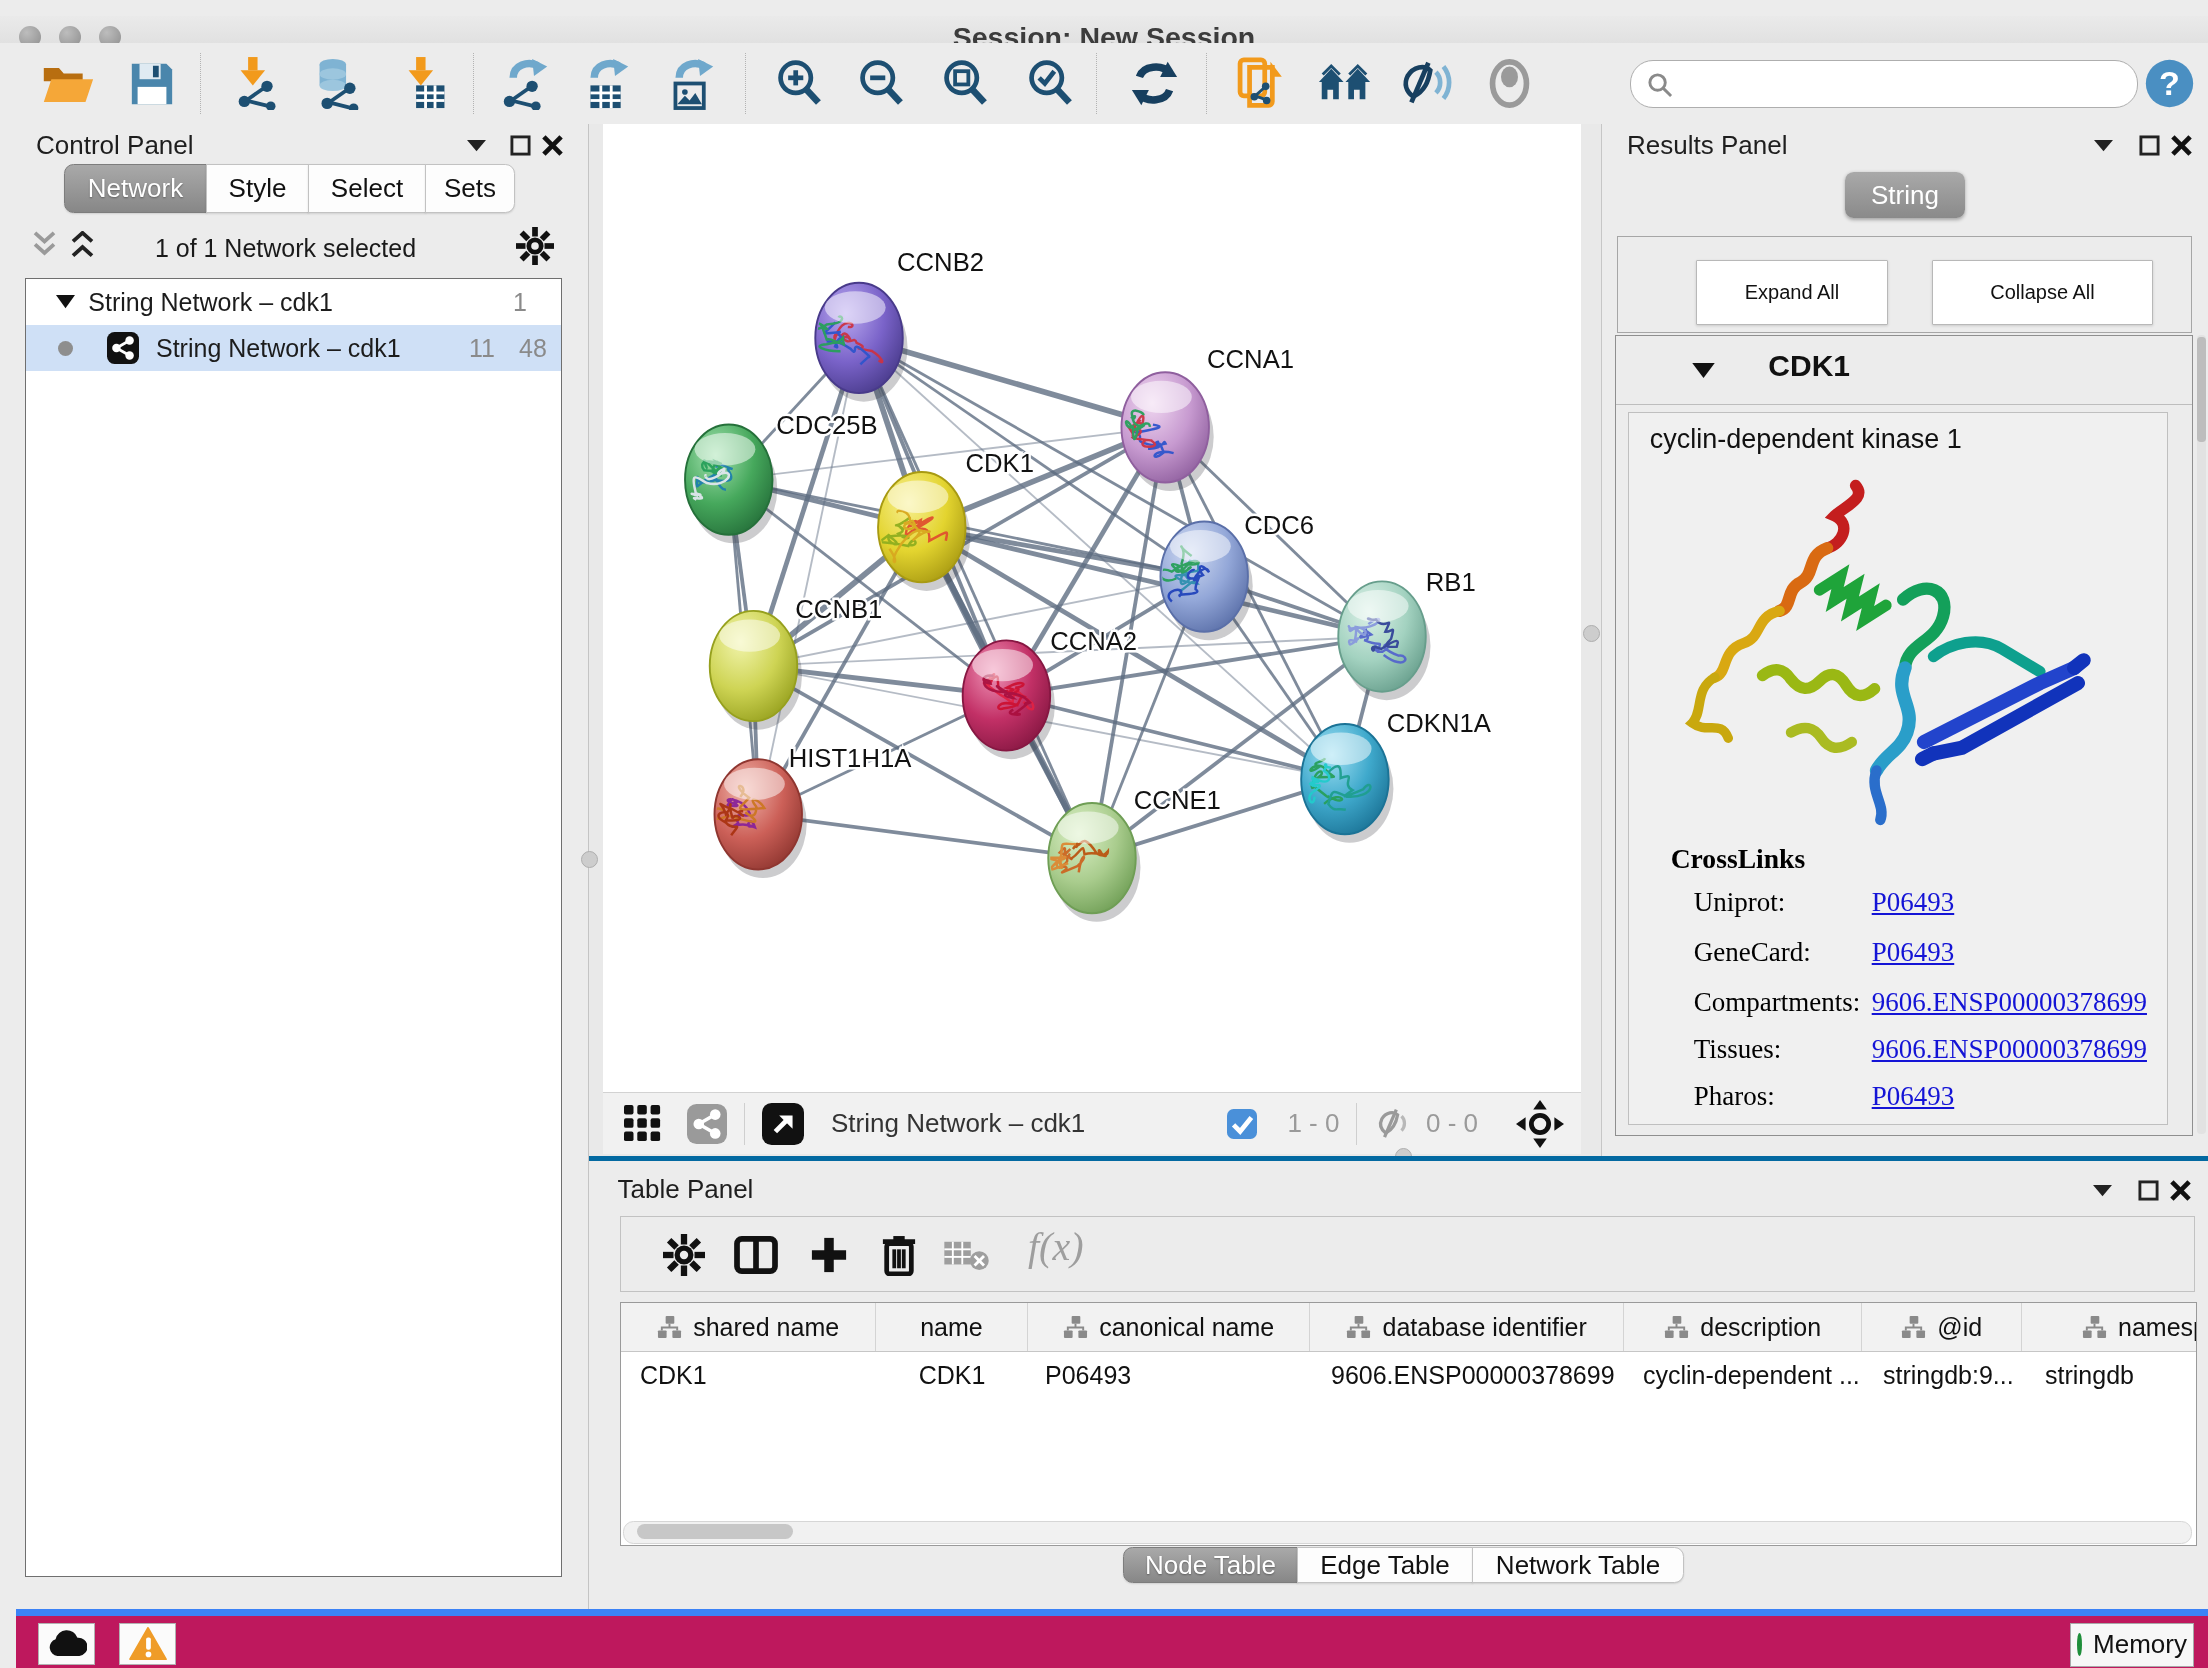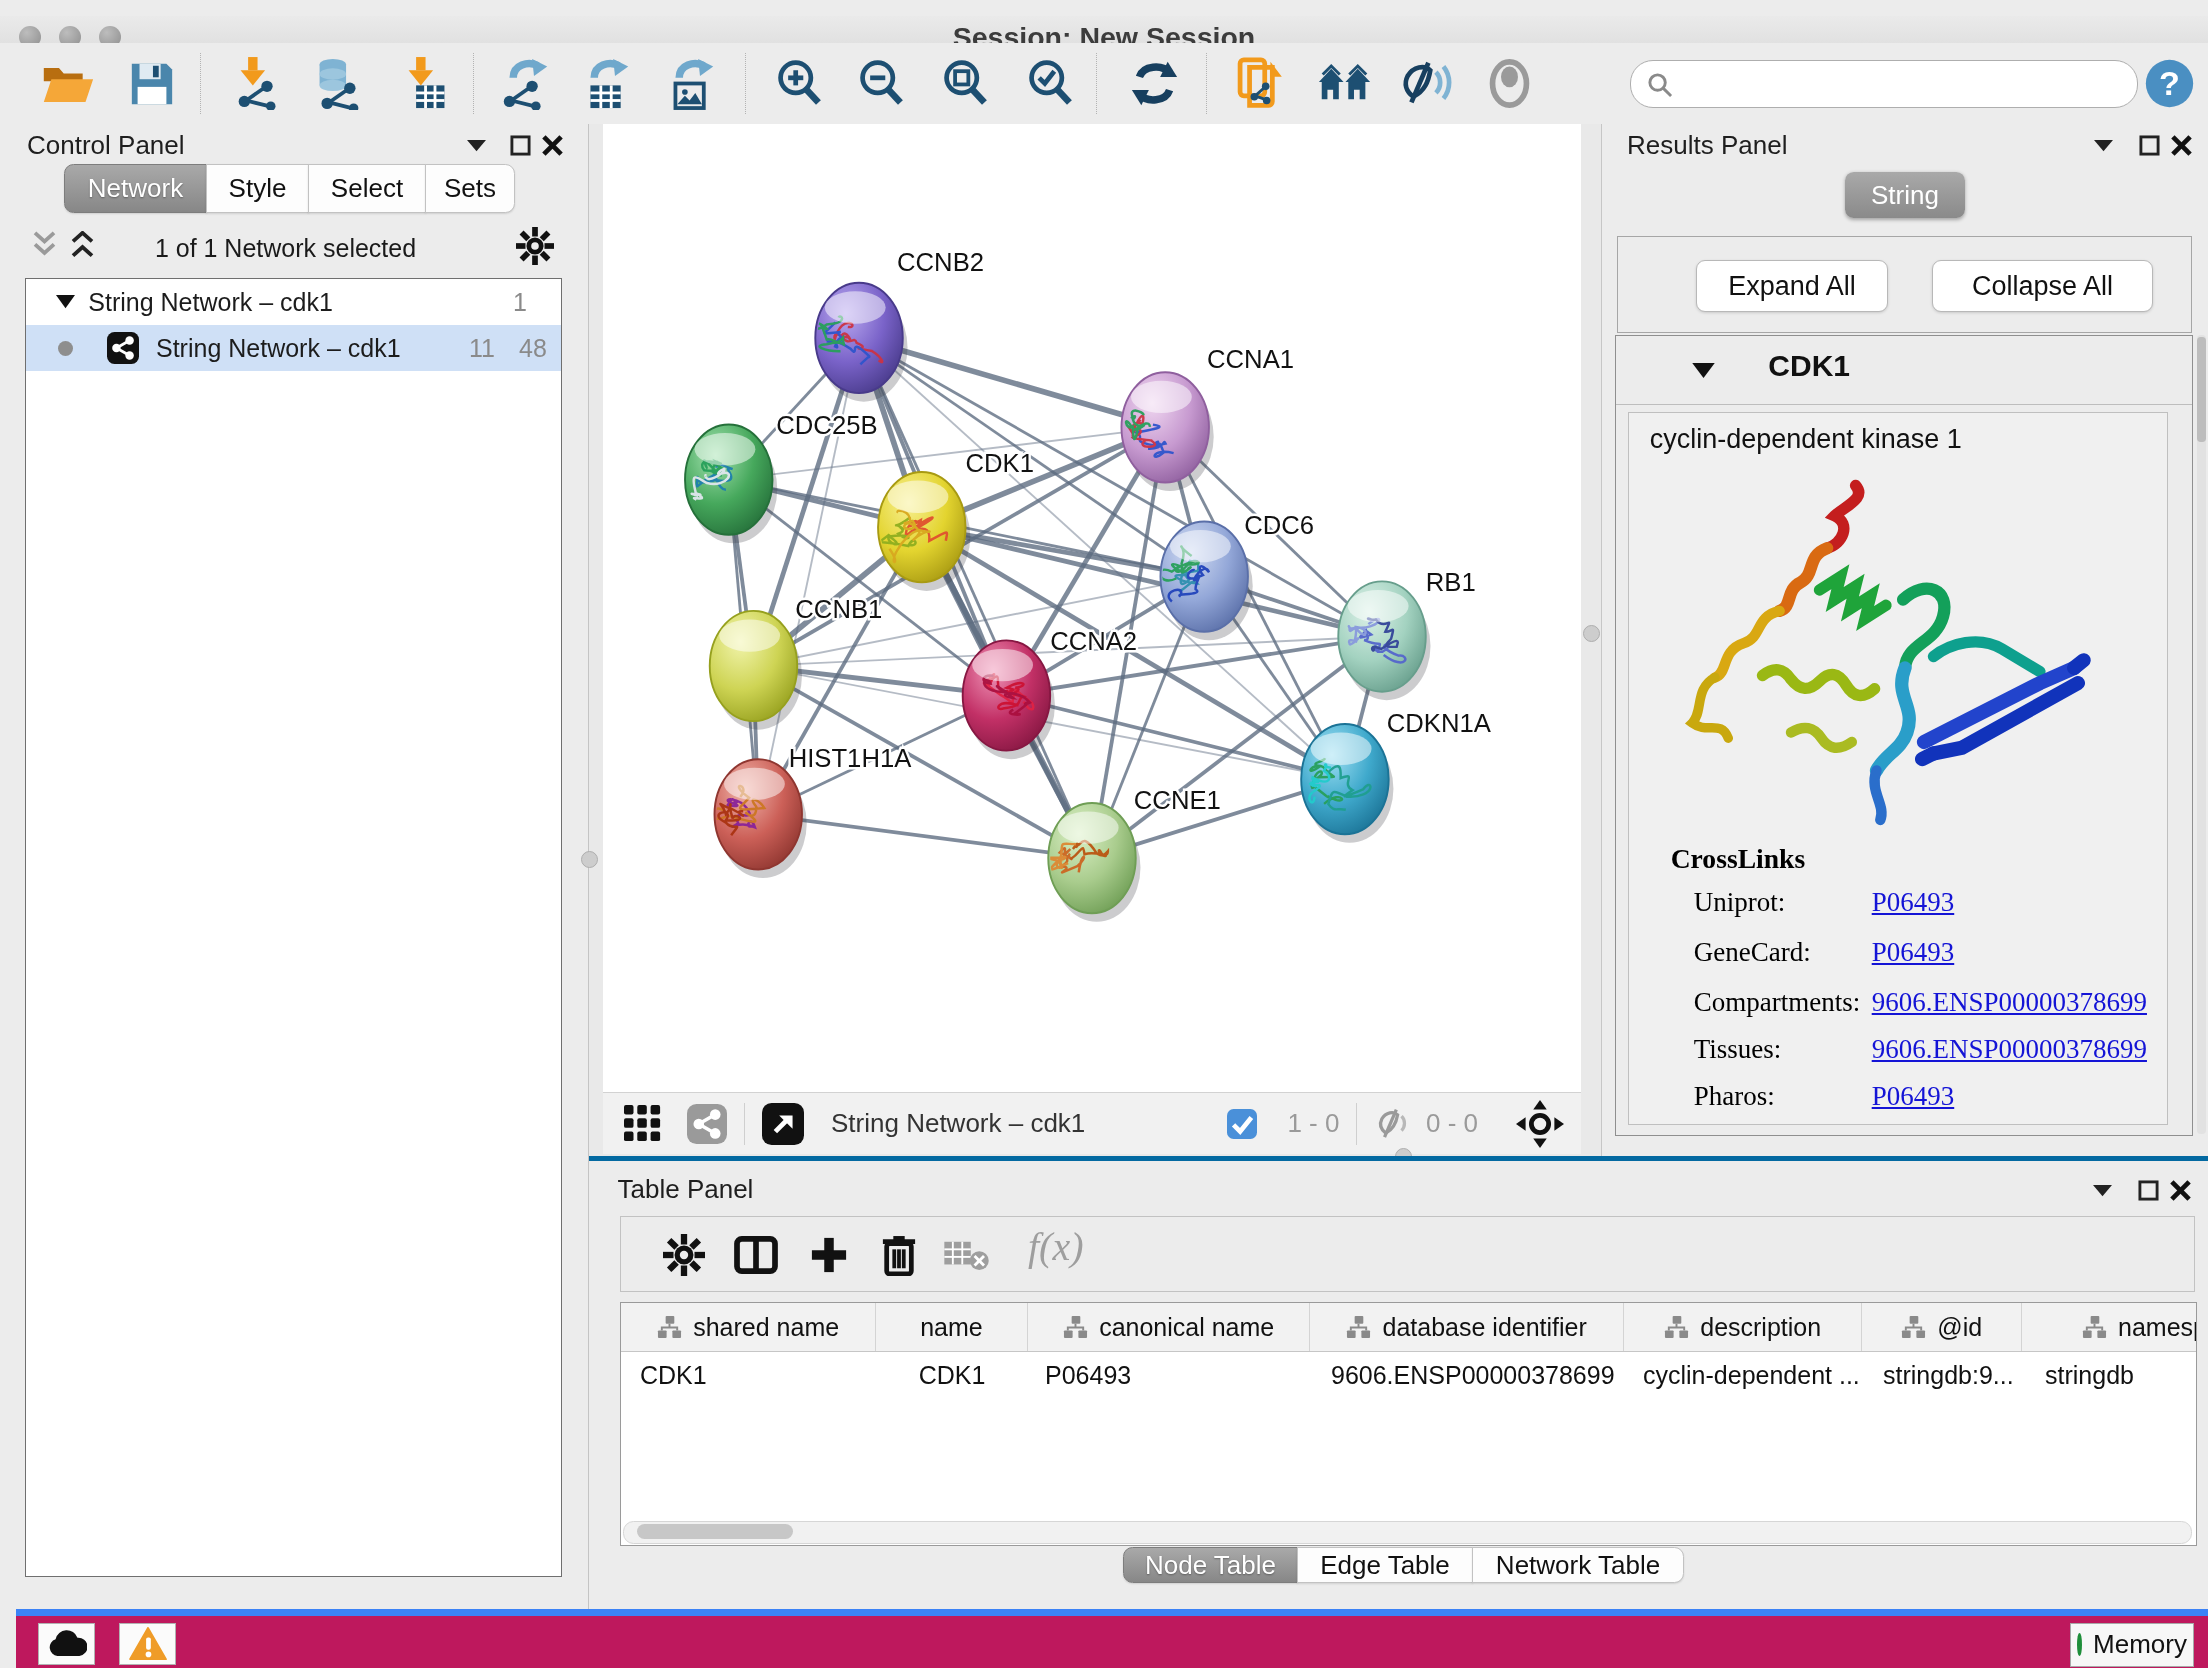--- a/index.html
+++ b/index.html
@@ -60,22 +60,22 @@
   .dot{position:absolute;width:15px;height:15px;border-radius:50%;background:#cdcdcd;
     border:1px solid #aeaeae}
 
   
   .rpanel{position:absolute;left:1601px;top:124px;width:608px;height:1032px;background:#ececec;
     border-left:1px solid #c6c6c6}
   .stringtab{position:absolute;left:243px;top:48px;width:120px;height:46px;border-radius:8.6px;
     background:linear-gradient(#a9a9a9,#8a8a8a);color:#fff;font-size:26px;display:flex;
     align-items:center;justify-content:center;box-shadow:0 1.9px 3.8px rgba(0,0,0,.3);cursor:pointer}
   .rbox1{position:absolute;left:15px;top:112px;width:573px;height:95px;border:1px solid #a6a6a6}
-  .rbtn{position:absolute;top:23px;height:52px;background:#fff;border:1px solid #b8b8b8;
-    border-radius:9px;font-size:27px;font-family:inherit;color:#111;cursor:pointer;
+  .rbtn{position:absolute;top:23px;height:65px;background:#fff;border:1px solid #b8b8b8;
+    border-radius:1px;font-size:20px;font-family:inherit;color:#111;cursor:pointer;
     box-shadow:0 1px 2.9px rgba(0,0,0,.15)}
   .rsection{position:absolute;left:13.3px;top:211px;width:576px;height:799px;border:1px solid #8f8f8f;
     background:#ececec}
   .rsec-head{position:absolute;left:0;top:0;right:0;height:68px;border-bottom:1px solid #bdbdbd}
   .gene{position:absolute;left:152px;top:13.3px;font-size:30px;font-weight:bold;color:#111}
   .descbox{position:absolute;left:11.4px;top:76px;width:538px;height:711px;background:#f0f0f0;
     border:1px solid #bfbfbf}
   .desc{position:absolute;left:21px;top:11.4px;font-size:27px;color:#111}
   .xl-title{position:absolute;left:42px;font-size:27.6px;font-weight:bold;
     font-family:"Liberation Serif","DejaVu Serif",serif;color:#000}
@@ -309,21 +309,21 @@
     </div>
     <button class="tbtn" style="left:2138px">
       <svg width="53" height="53" viewBox="0 0 56 56">
         <circle cx="28" cy="28" r="25" fill="#4a8fc2"></circle>
         <text x="28" y="40" text-anchor="middle" font-size="36" font-weight="bold" fill="#fff" font-family="Liberation Sans,sans-serif">?</text>
       </svg>
     </button>
   </div>
 
   <div class="cpanel">
-    <div class="phead" style="left:27px;top:5.7px">Control Panel</div>
+    <div class="phead" style="left:36px;top:5.7px">Control Panel</div>
     <div class="pico" style="left:462px;top:7.6px">
       <svg width="21" height="13.3" viewBox="0 0 22 14">
           <path d="M1 1 L11 13 L21 1z" fill="#222"></path>
         </svg>
     </div>
     <div class="pico" style="left:506px;top:7.6px">
       <svg width="21" height="21" viewBox="0 0 22 22">
           <rect x="2" y="2" width="18" height="18" fill="none" stroke="#222" stroke-width="3"></rect>
         </svg>
     </div>

